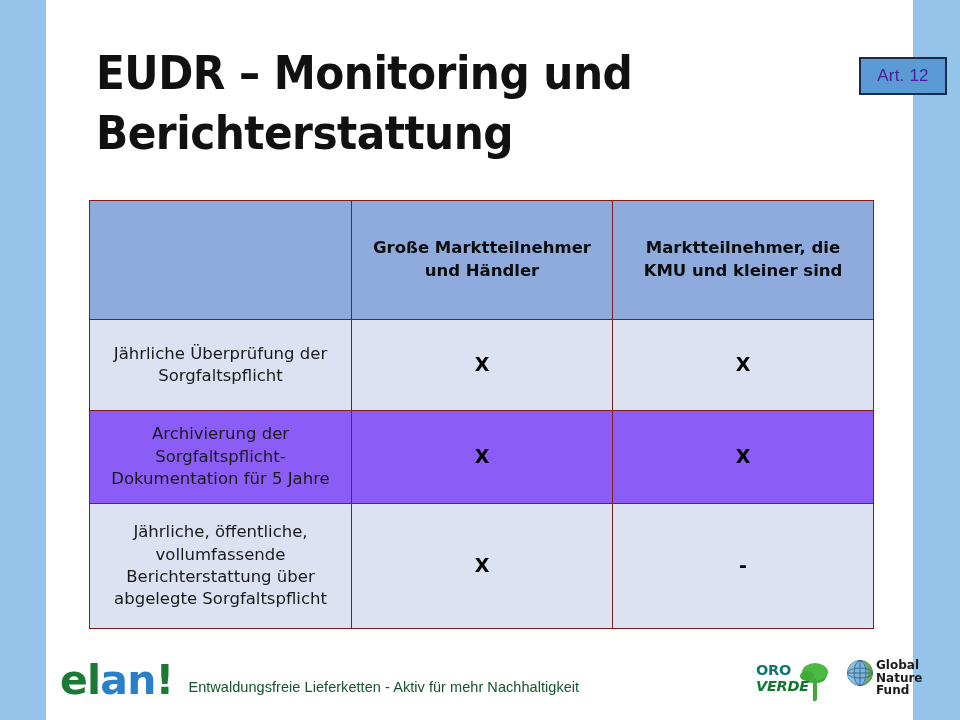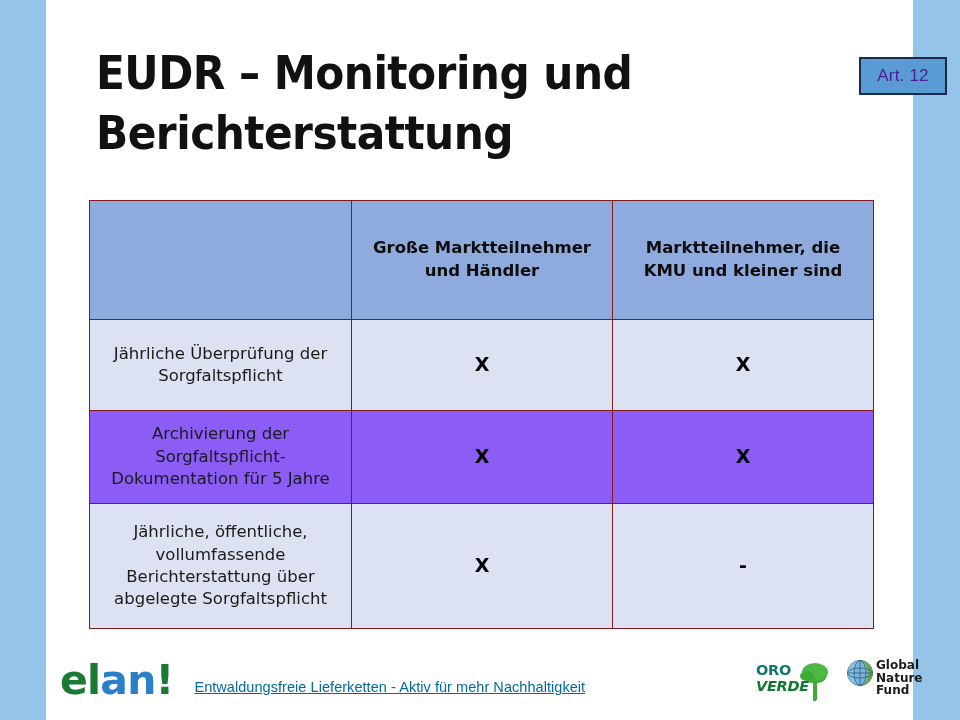--- a/index.html
+++ b/index.html
@@ -137,27 +137,26 @@
     font-family: "DejaVu Sans", sans-serif;
     font-weight: 700;
     font-size: 41px;
     letter-spacing: -0.8px;
     line-height: 1;
   }
   .elan-logo .g1 { color: #1a7a33; }
   .elan-logo .g2 { color: #2a7fc9; }
   .elan-logo .g3 { color: #1a7a33; }
   .elan-tag {
-    margin-left: 21px;
+    margin-left: 15px;
     font-size: 14.5px;
-    color: #0369a1;
+    color: #14532d;
     letter-spacing: 0.05px;
     position: relative;
     top: -2px;
-    text-decoration: underline;
   }
 
   .oroverde {
     position: absolute;
     left: 756px;
     top: 4px;
     width: 76px;
     height: 48px;
   }
   .ov-text {

